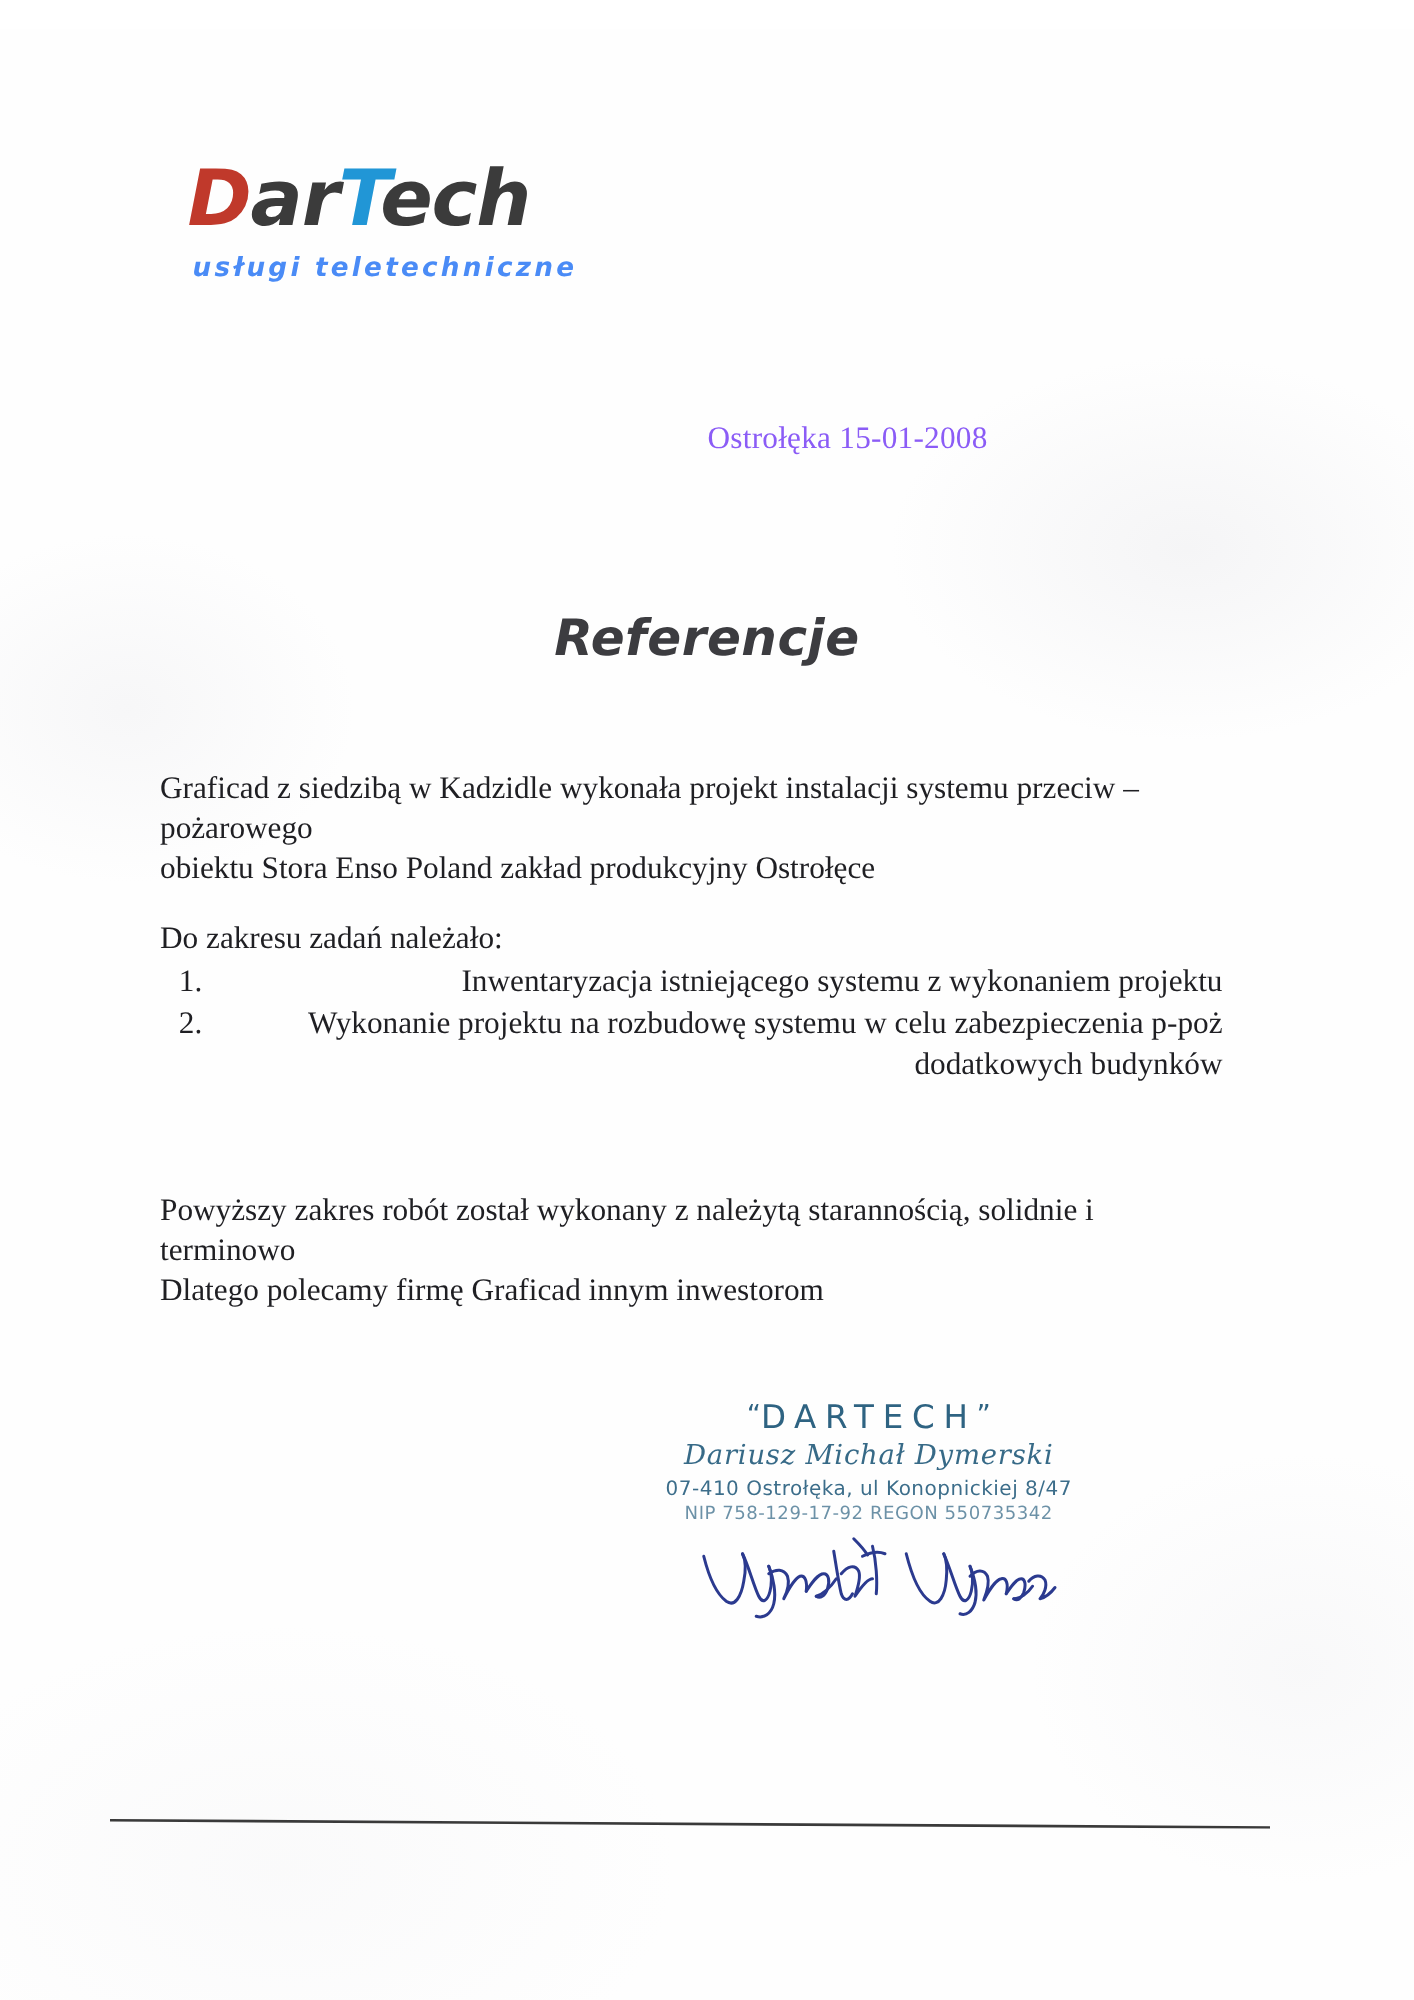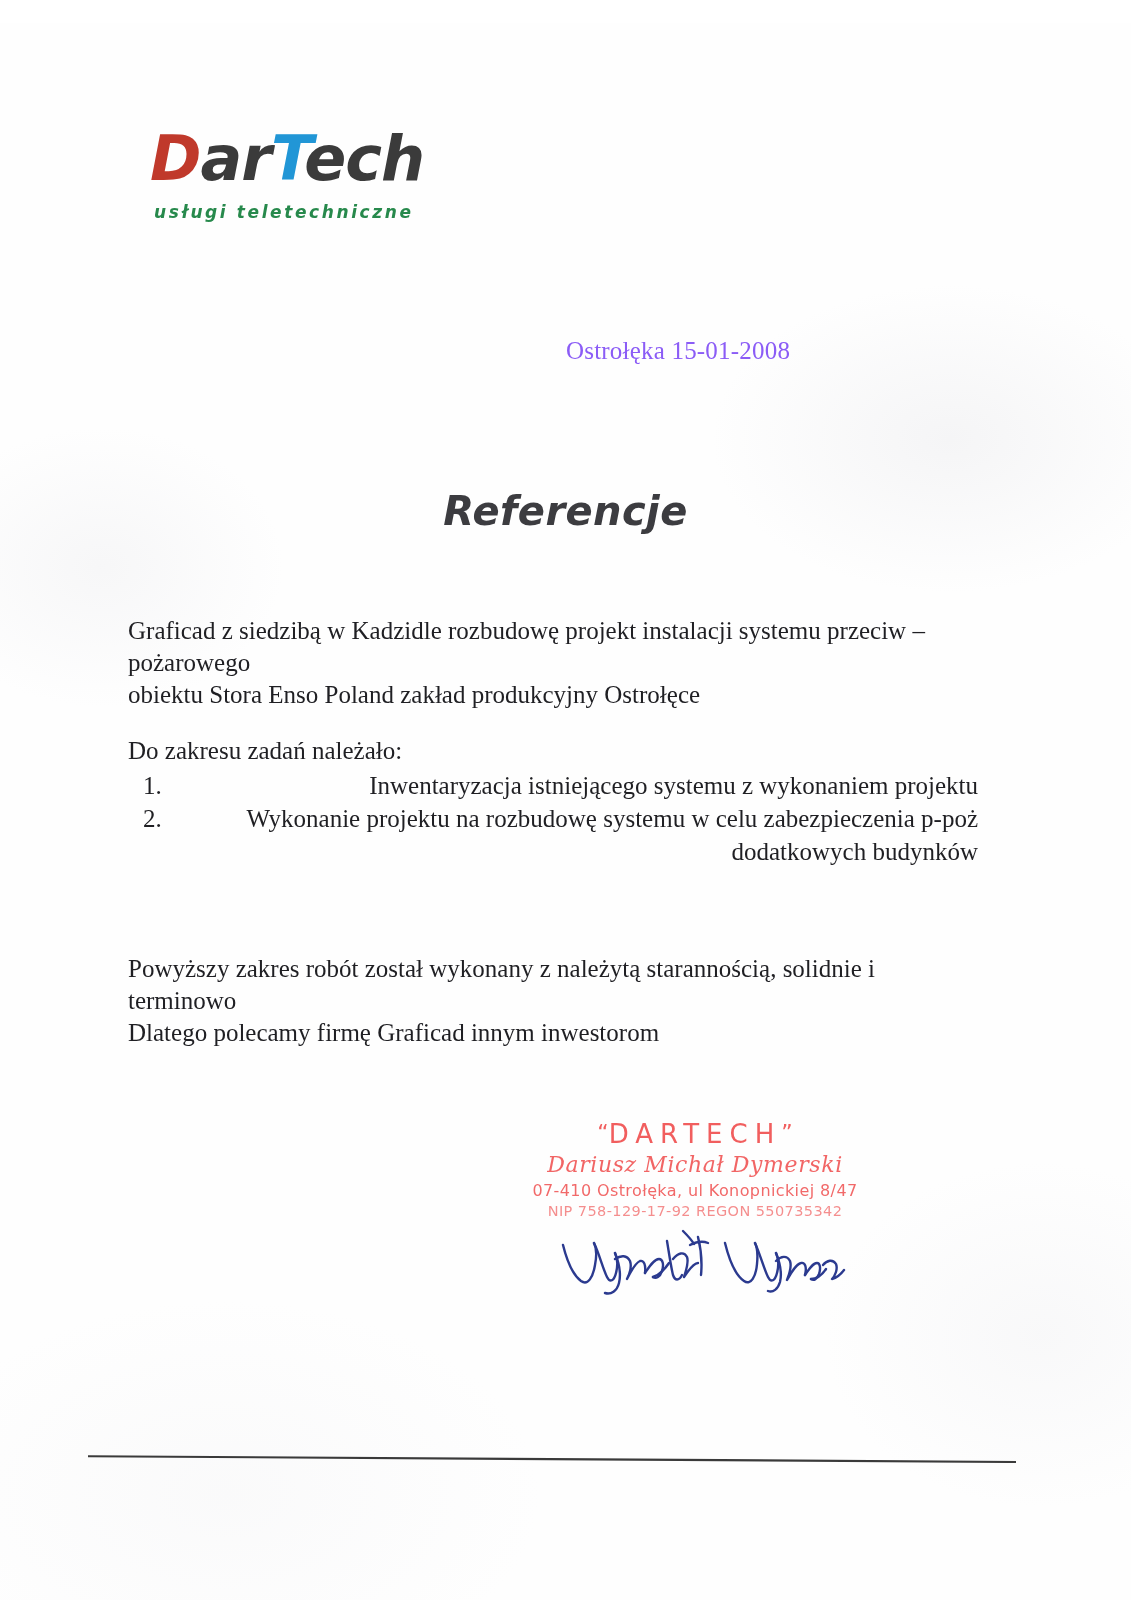--- a/index.html
+++ b/index.html
@@ -47,23 +47,23 @@
     white-space: nowrap;
   }
   .logo-word .l-d { color: #c0392b; }
   .logo-word .l-ar { color: #3b3b3b; }
   .logo-word .l-t { color: #2196d6; }
   .logo-word .l-ech { color: #3b3b3b; }
   .logo-tag {
     font-family: "DejaVu Sans", sans-serif;
     font-style: italic;
     font-weight: 600;
-    font-size: 17px;
+    font-size: 21px;
     letter-spacing: 2.6px;
-    color: #15803d;
+    color: #3b82f6;
     margin-top: 12px;
     margin-left: 4px;
     white-space: nowrap;
     opacity: 0.92;
   }
 
   
   .date-line {
     position: absolute;
     left: 566px;
@@ -117,21 +117,21 @@
   }
   .closing p { margin: 0; }
 
   
   .stamp {
     position: absolute;
     left: 520px;
     top: 1096px;
     width: 350px;
     text-align: center;
-    color: #ef4444;
+    color: #0c4a6e;
   }
   .stamp-company {
     font-family: "DejaVu Sans", sans-serif;
     font-size: 26px;
     letter-spacing: 7px;
     font-weight: 400;
     white-space: nowrap;
     opacity: 0.86;
   }
   .stamp-company .q { letter-spacing: 0px; font-size: 22px; vertical-align: 3px; }
@@ -191,21 +191,21 @@
   <div class="logo-block">
     <div class="logo-word"><span class="l-d">D</span><span class="l-ar">ar</span><span class="l-t">T</span><span class="l-ech">ech</span></div>
     <div class="logo-tag">usługi teletechniczne</div>
   </div>
 
   <div class="date-line">Ostrołęka  15-01-2008</div>
 
   <div class="doc-title">Referencje</div>
 
   <div class="body-block intro">
-    <div>Graficad z siedzibą w Kadzidle rozbudowę projekt instalacji systemu przeciw –pożarowego</div>
+    <div>Graficad z siedzibą w Kadzidle wykonała projekt instalacji systemu przeciw –pożarowego</div>
     <div>obiektu  Stora Enso Poland zakład produkcyjny  Ostrołęce</div>
   </div>
 
   <div class="body-block scope">
     <p class="scope-lead">Do zakresu zadań należało:</p>
     <ol class="scope-list">
       <li>Inwentaryzacja istniejącego systemu z wykonaniem projektu</li>
       <li>Wykonanie projektu na rozbudowę systemu w celu  zabezpieczenia p-poż dodatkowych budynków</li>
     </ol>
   </div>

